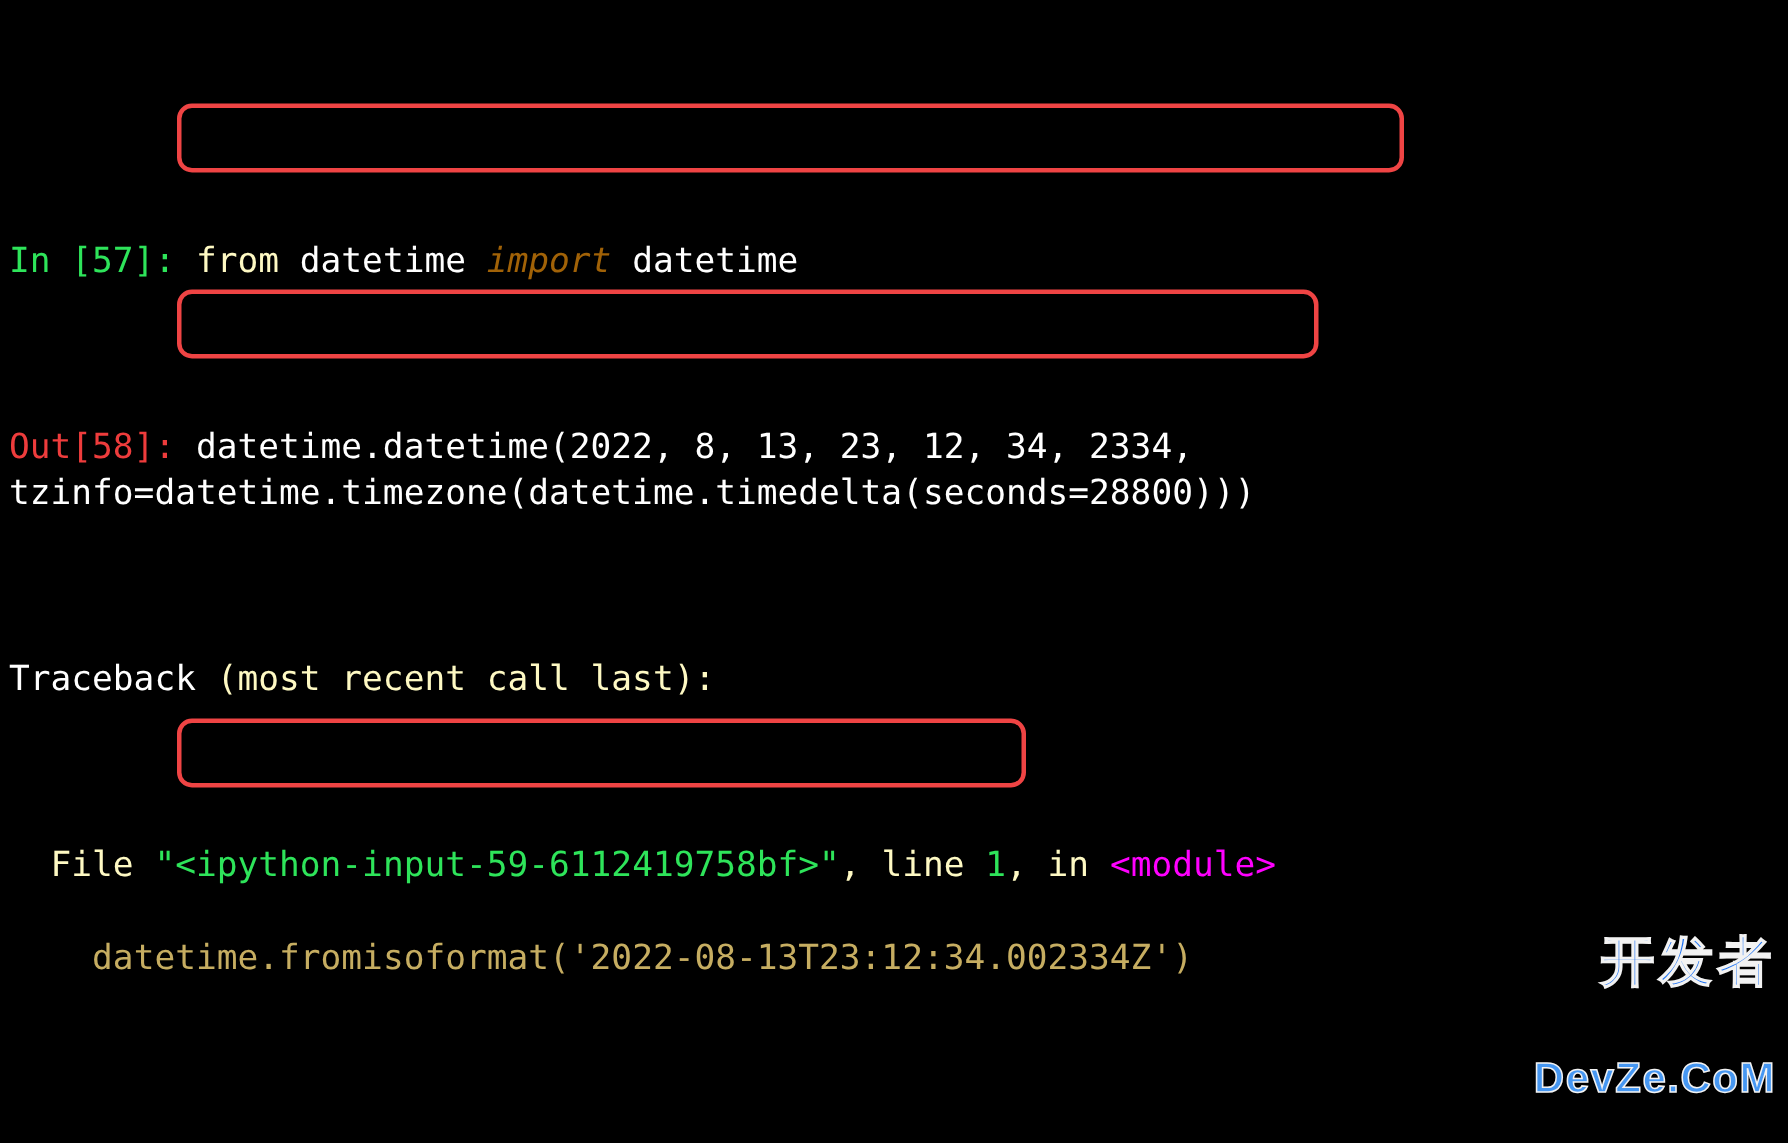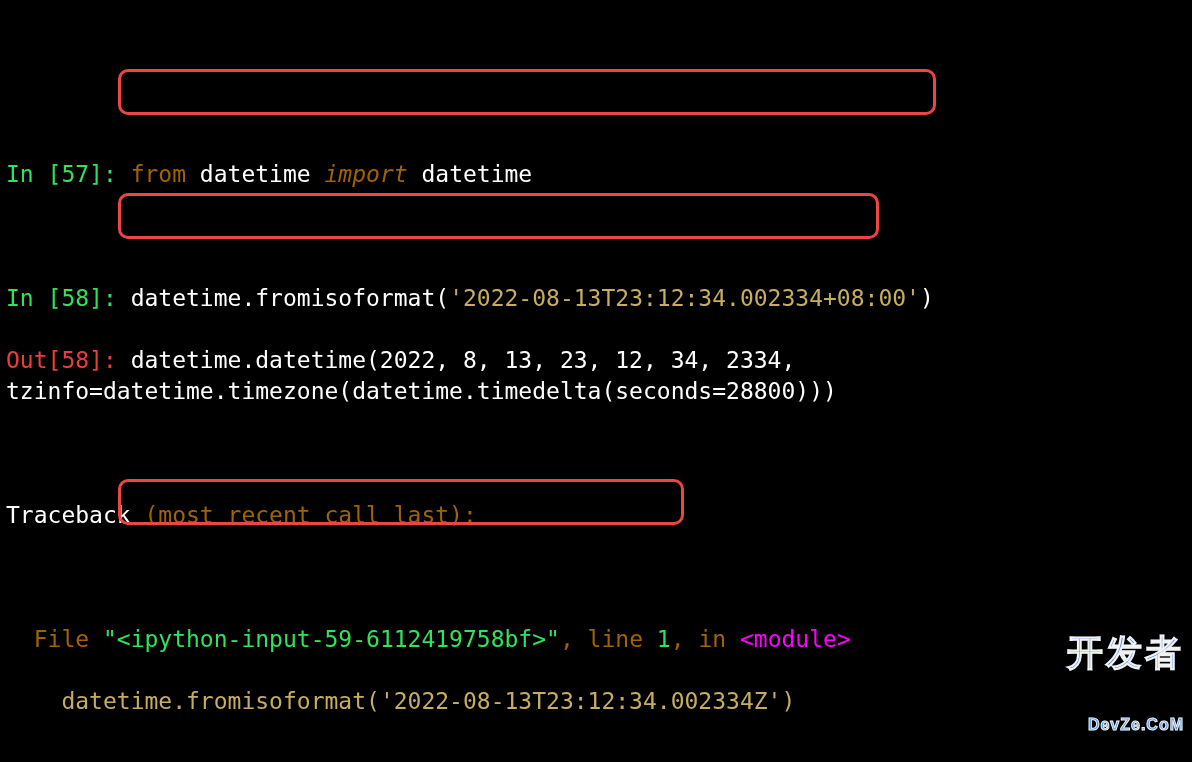--- a/index.html
+++ b/index.html
@@ -18,21 +18,21 @@
     white-space: pre;
     position: relative;
   }
   .terminal {
     padding: 4px 6px;
     position: relative;
   }
 
   .c-green  { color: #2ee45a; }
   .c-red    { color: #ee3c3c; }
-  .c-teal   { color: #a16207; margin-top: 31px; }
+  .c-teal   { color: #fef9c3; margin-top: 31px; }
   .c-purple { color: #a16207; font-style: italic; }
   .c-white  { color: #ffffff; }
   .c-yellow { color: #c6ad61; }
   .c-magenta{ color: #ff00ff; }
 
   .hl-box {
     position: absolute;
     border: 3px solid #ef4444;
     border-radius: 10px;
     pointer-events: none;
@@ -45,31 +45,30 @@
     font-family: -apple-system, BlinkMacSystemFont, "Segoe UI", sans-serif;
     font-weight: 800;
     letter-spacing: 3px;
     line-height: 1;
     text-align: right;
     color: #247bff;
     -webkit-text-stroke: 1px #ffffff;
     opacity: 0.95;
   }
   .watermark .wm-top { font-size: 36px; }
-  .watermark .wm-bot { font-size: 16px; letter-spacing: 1px; color:#4aa0ff; -webkit-text-stroke: 1px #ffffff;}
+  .watermark .wm-bot { font-size: 28px; letter-spacing: 1px; color:#4aa0ff; -webkit-text-stroke: 1px #ffffff;}
 </style>
 </head>
 <body>
 
 
 
 <div class="terminal">
 <div><span class="c-green">In [57]: </span><span class="c-teal">from</span><span class="c-white"> datetime </span><span class="c-purple">import</span><span class="c-white"> datetime</span></div>
 <div> </div>
-<div><span class="c-green">In [58]: </span><span class="c-white">datetime.fromisoformat(</span><span class="c-yellow">'2022-08-13T23:12:34.002334+08:00'</span><span class="c-white">)</span></div>
 <div><span class="c-red">Out[58]: </span><span class="c-white">datetime.datetime(2022, 8, 13, 23, 12, 34, 2334, 
 tzinfo=datetime.timezone(datetime.timedelta(seconds=28800)))</span></div>
 <div> </div>
 <div><span class="c-white">Traceback</span><span class="c-teal"> (most recent call last):</span></div>
 <div> </div>
 <div><span class="c-teal">  File </span><span class="c-green">"&lt;ipython-input-59-6112419758bf&gt;"</span><span class="c-teal">, line </span><span class="c-green">1</span><span class="c-teal">, in </span><span class="c-magenta">&lt;module&gt;</span></div>
 <div><span>    </span><span class="c-yellow">datetime.fromisoformat('2022-08-13T23:12:34.002334Z')</span></div>
 
 
 

